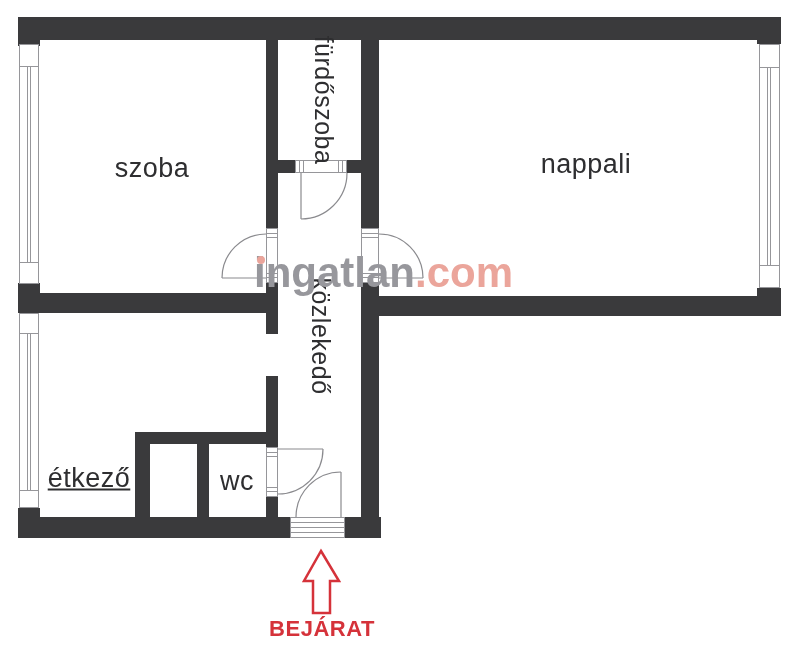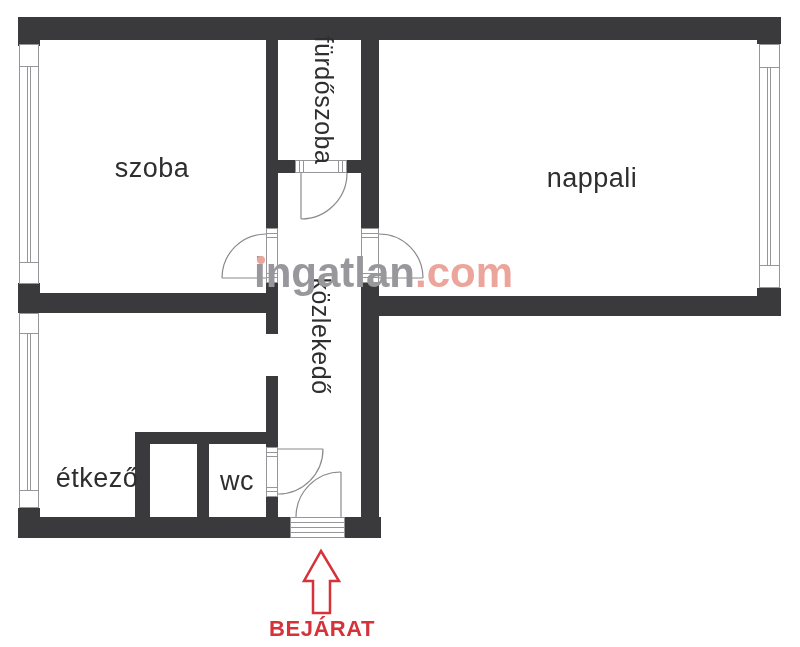--- a/index.html
+++ b/index.html
@@ -184,24 +184,24 @@
         <line x1="341" y1="517" x2="341" y2="472"></line>
         <path d="M341,472 A45,45 0 0 0 296,517"></path>
       </g>
     </g>
 
     <polygon points="321,551 339,581 330,581 330,613 313,613 313,581 304,581" fill="#ffffff" stroke="#d5323a" stroke-width="2.5" stroke-linejoin="miter"></polygon>
   </svg>
 
   <div class="room-label" style="left:152px;top:168px;">szoba</div>
 
-  <div class="room-label" style="left:586px;top:178px;margin-left:6px;">nappali</div>
-
-
-  <div class="room-label" style="left:97px;top:478px;">étkező</div>
+  <div class="room-label" style="left:586px;top:164px;">nappali</div>
+
+
+  <div class="room-label" style="left:89px;top:478px;text-decoration:underline;">étkező</div>
 
   <div class="room-label" style="left:237px;top:481px;text-align:right;">wc</div>
 
   <div class="room-label vertical" style="left:323px;top:100px;">fürdőszoba</div>
 
   <div class="room-label vertical" style="left:320px;top:336px;">közlekedő</div>
 
   <div class="watermark">
     <span class="brand">ingatlan</span><span class="tld">.com</span>
   </div>

